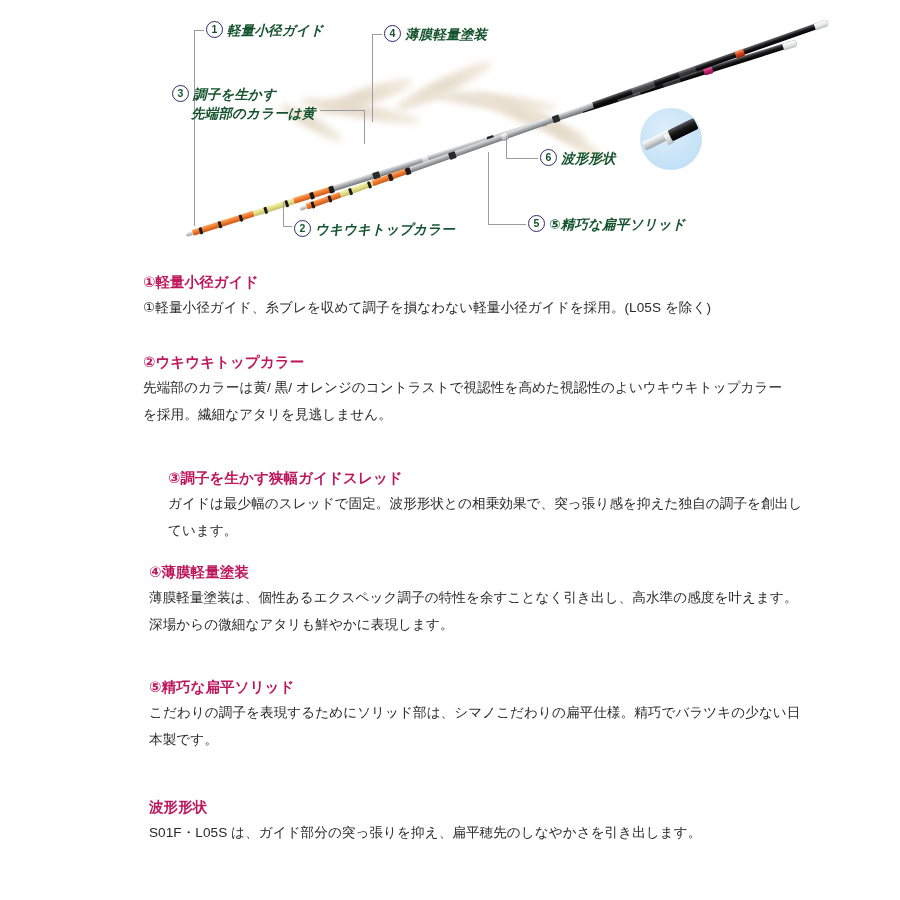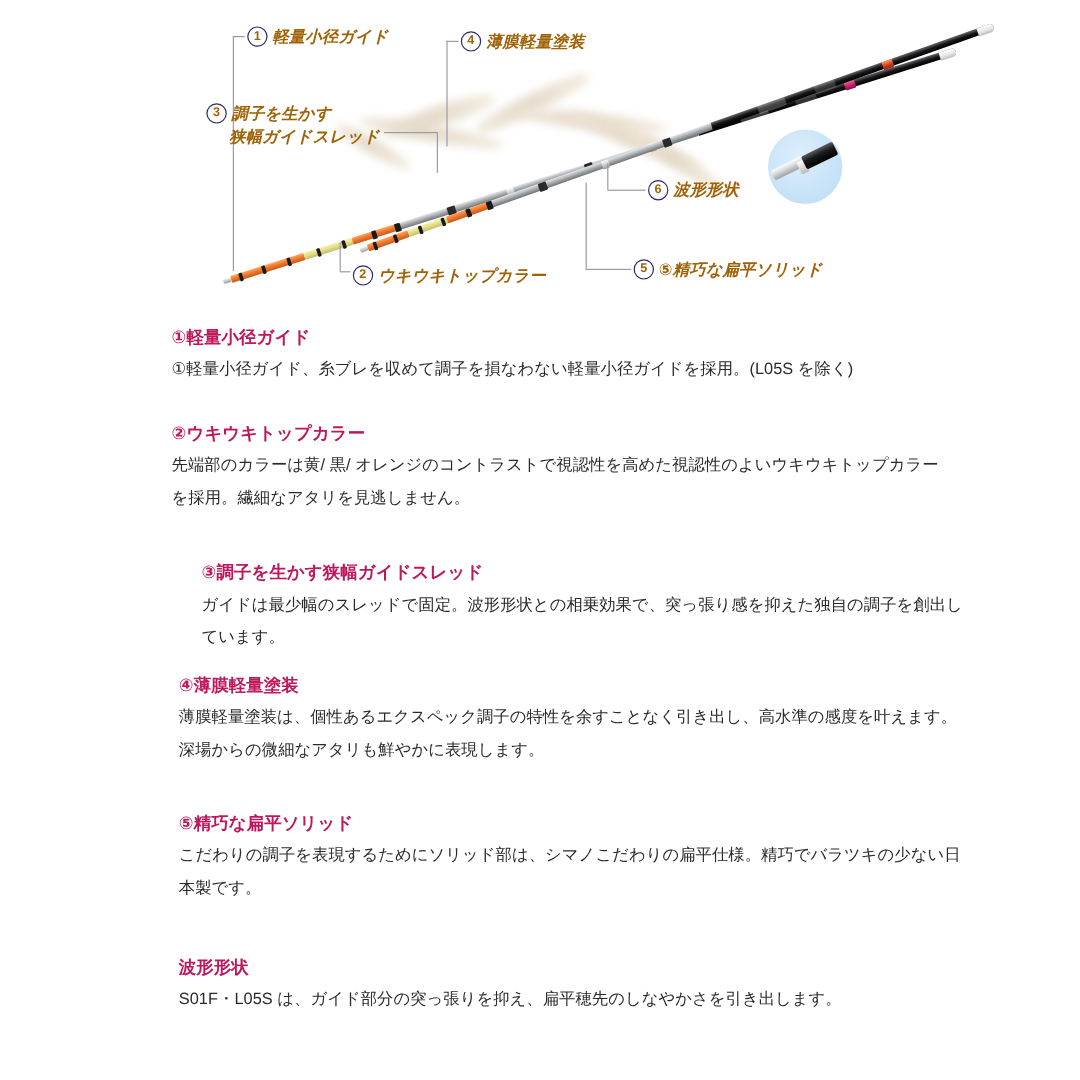--- a/index.html
+++ b/index.html
@@ -98,21 +98,21 @@
     background: linear-gradient(180deg,#fdfdfd,#b7babd);
     transform: rotate(-26deg);
     transform-origin: left center;
     border-radius: 1px;
   }
 
   
   .callout {
     position: absolute;
     white-space: nowrap;
-    color: #a16207;
+    color: #14532d;
     font-weight: bold;
     font-style: italic;
     font-size: 13.5px;
     letter-spacing: .2px;
     line-height: 1.42;
   }
   .callout .num {
     display: inline-block;
     width: 15px;
     height: 15px;
@@ -255,21 +255,21 @@
 
   <div class="leader v" style="left:488px; top:152px; height:72px;"></div>
   <div class="leader h" style="left:488px; top:224px; width:38px;"></div>
 
   <div class="callout" style="left:206px; top:20px;">
     <span class="num">1</span><span class="lbl">軽量小径ガイド</span>
   </div>
 
   <div class="callout two-line" style="left:172px; top:84px;">
     <span class="num">3</span><span class="lbl">調子を生かす</span>
-    <span class="sub">狭幅ガイドスレッド</span>
+    <span class="sub">先端部のカラーは黄</span>
   </div>
 
   <div class="callout" style="left:294px; top:219px;">
     <span class="num">2</span><span class="lbl">ウキウキトップカラー</span>
   </div>
 
   <div class="callout" style="left:384px; top:24px;">
     <span class="num">4</span><span class="lbl">薄膜軽量塗装</span>
   </div>
 

